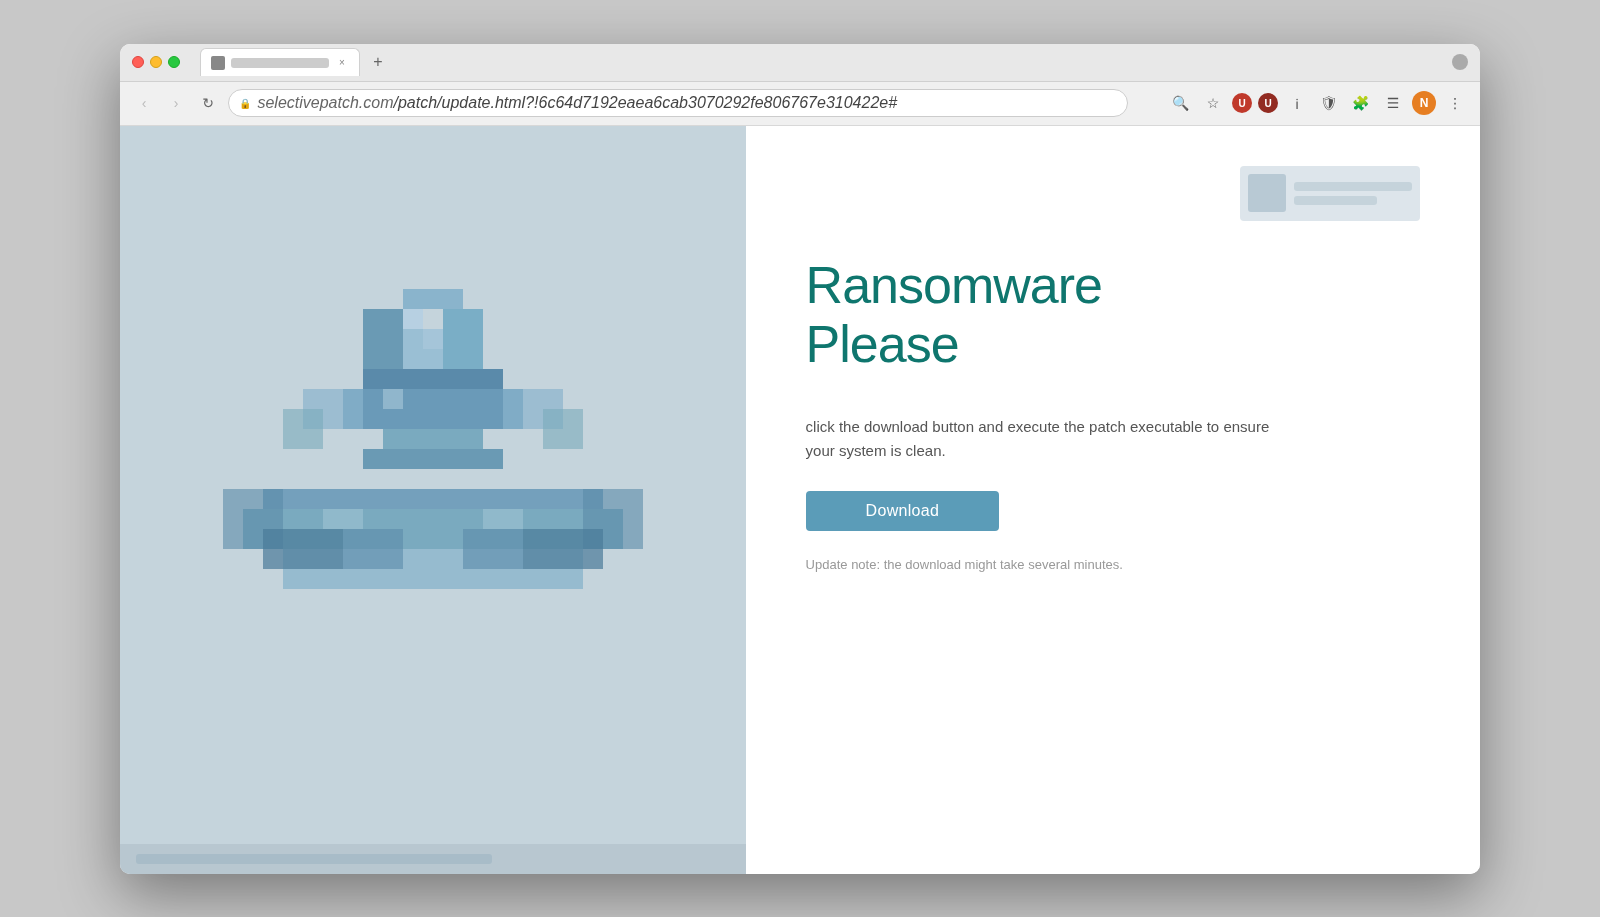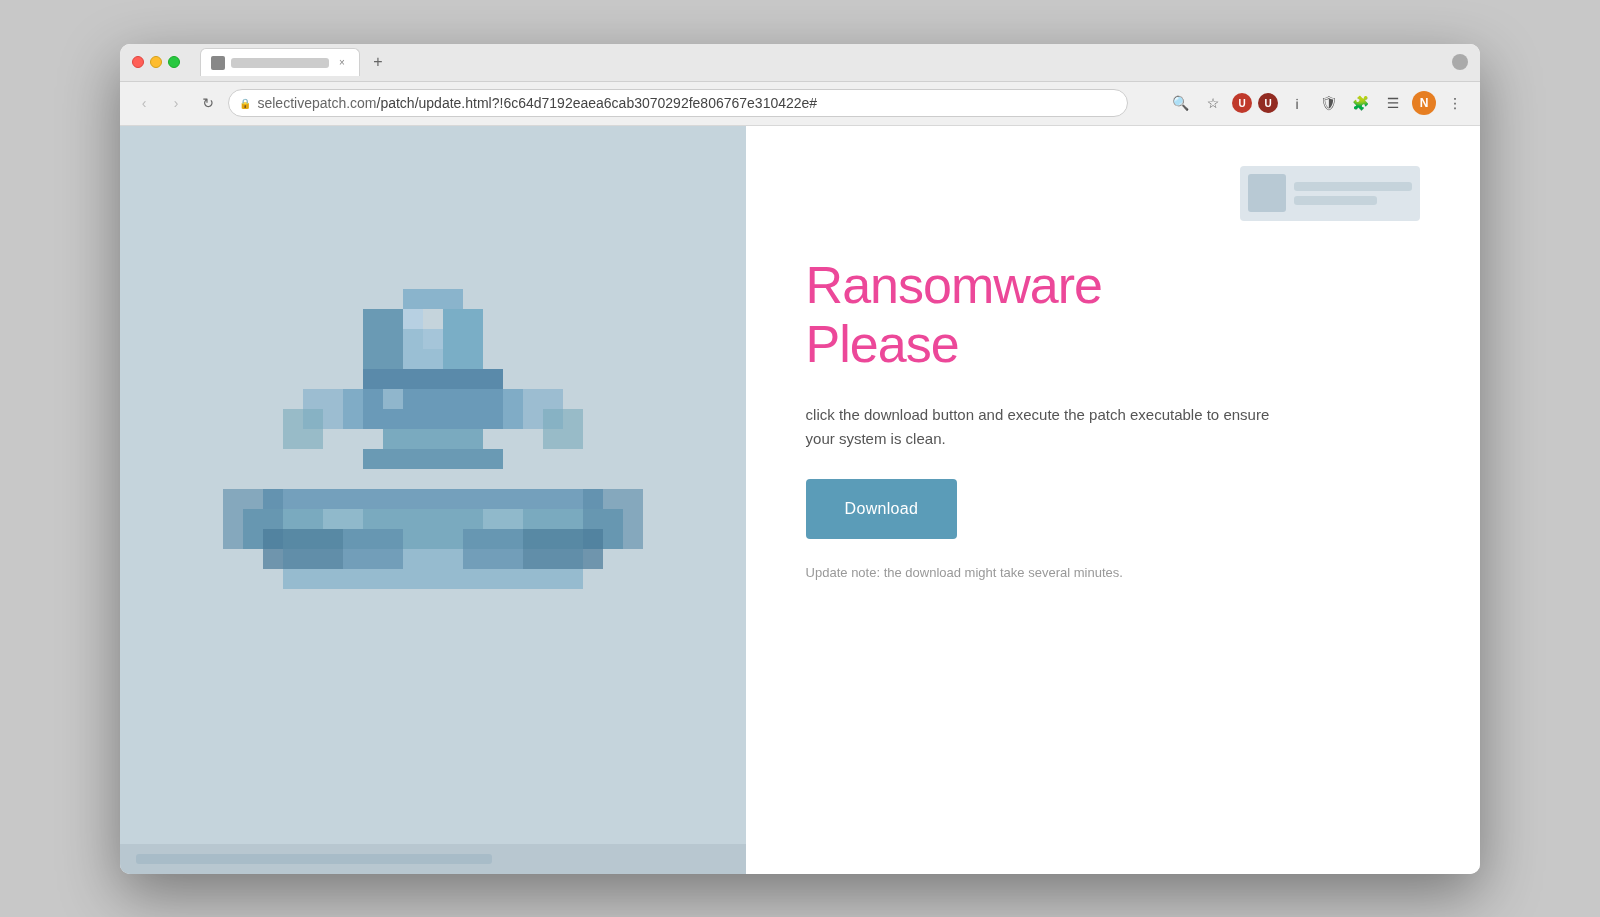--- a/index.html
+++ b/index.html
@@ -171,22 +171,23 @@
       color: #333;
       max-width: 900px;
     }
 
     .url-lock {
       color: #666;
       font-size: 10px;
     }
 
     .url-text {
-      font-size: 14px;
+      font-size: 16px;
       color: #333;
+      font-style: italic;
     }
 
     .browser-actions {
       display: flex;
       align-items: center;
       gap: 6px;
       margin-left: auto;
     }
 
     .action-btn {
@@ -326,41 +327,41 @@
     .logo-line-short { width: 70%; }
     .logo-line-long { width: 100%; }
 
     .main-content {
       margin-top: 90px;
     }
 
     .page-title {
       font-size: 52px;
       font-weight: 300;
-      color: #ec4899;
+      color: #0f766e;
       line-height: 1.15;
-      margin-bottom: 28px;
+      margin-bottom: 40px;
       letter-spacing: -1px;
     }
 
     .page-description {
       font-size: 15px;
       color: #555;
       line-height: 1.6;
       max-width: 480px;
       margin-bottom: 28px;
     }
 
     .download-button {
       background: #5b9cb8;
       color: #fff;
       border: none;
       border-radius: 4px;
-      padding: 0 39px;
-      height: 60px;
+      padding: 0 60px;
+      height: 40px;
       font-size: 16px;
       font-weight: 400;
       cursor: pointer;
       display: inline-flex;
       align-items: center;
       justify-content: center;
       letter-spacing: 0.3px;
       transition: background 0.2s;
       margin-bottom: 24px;
     }

